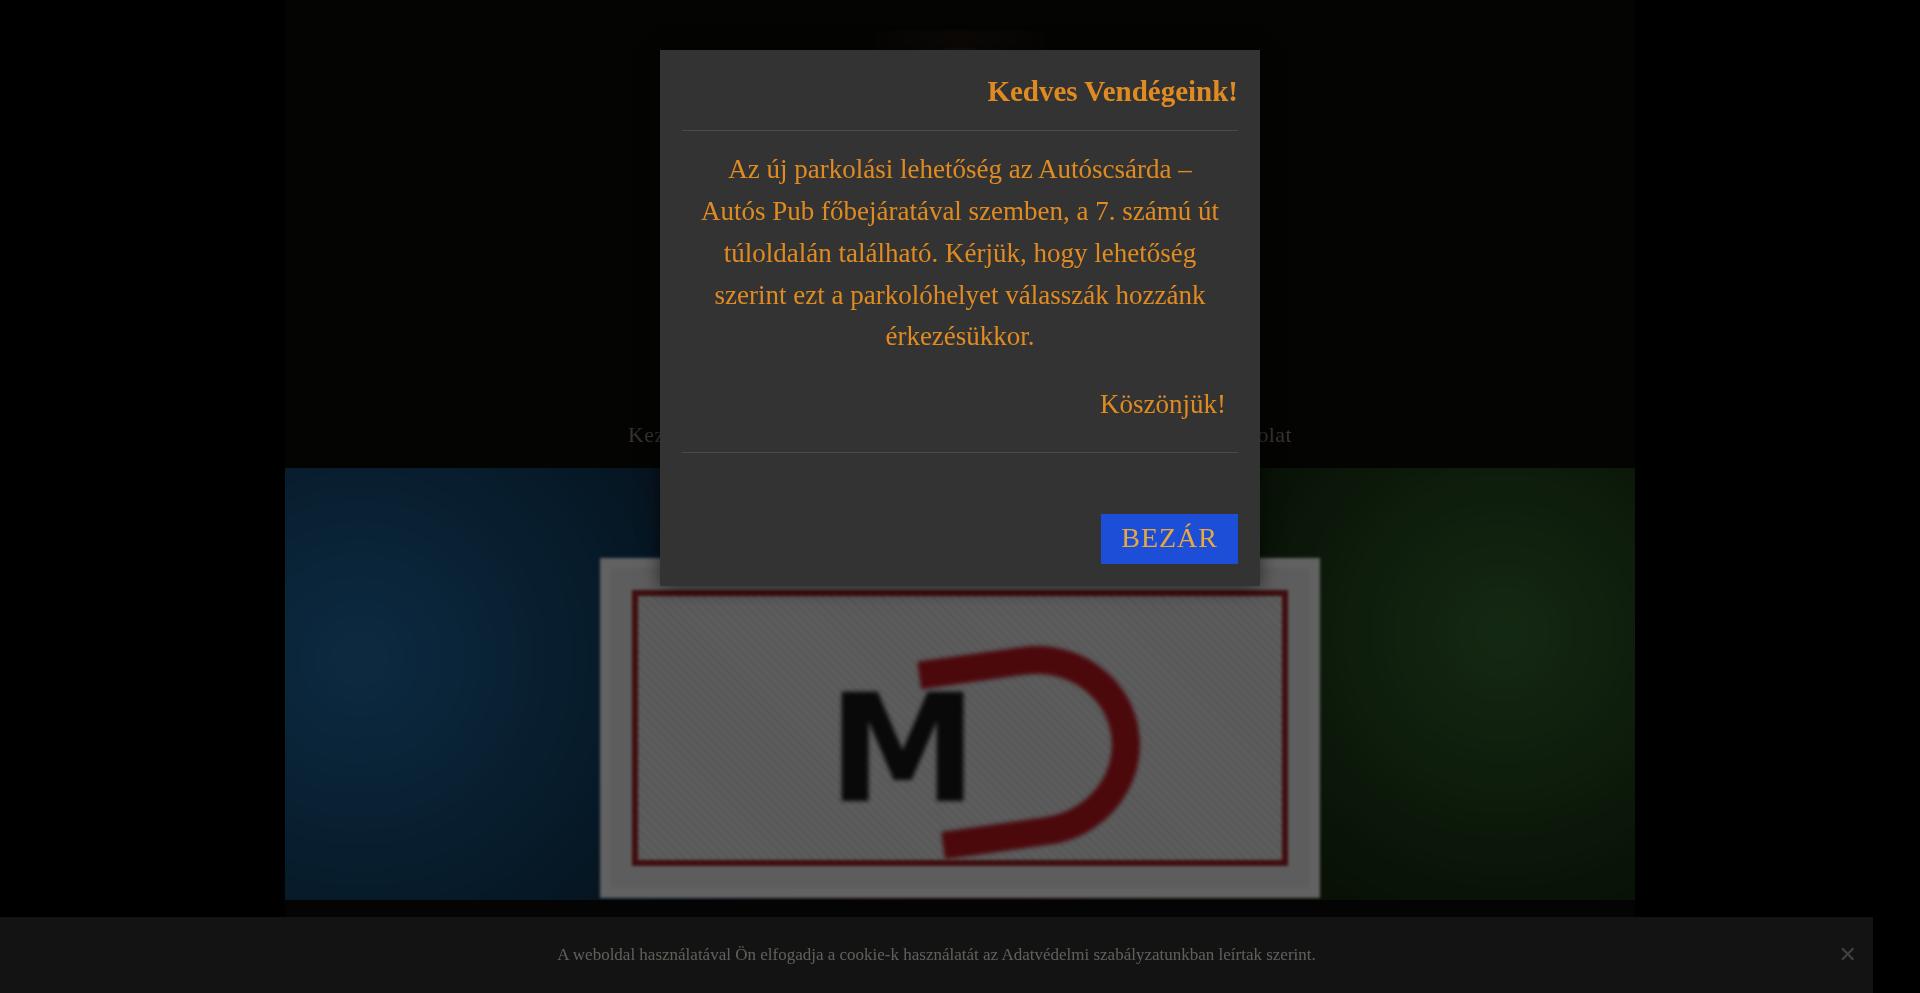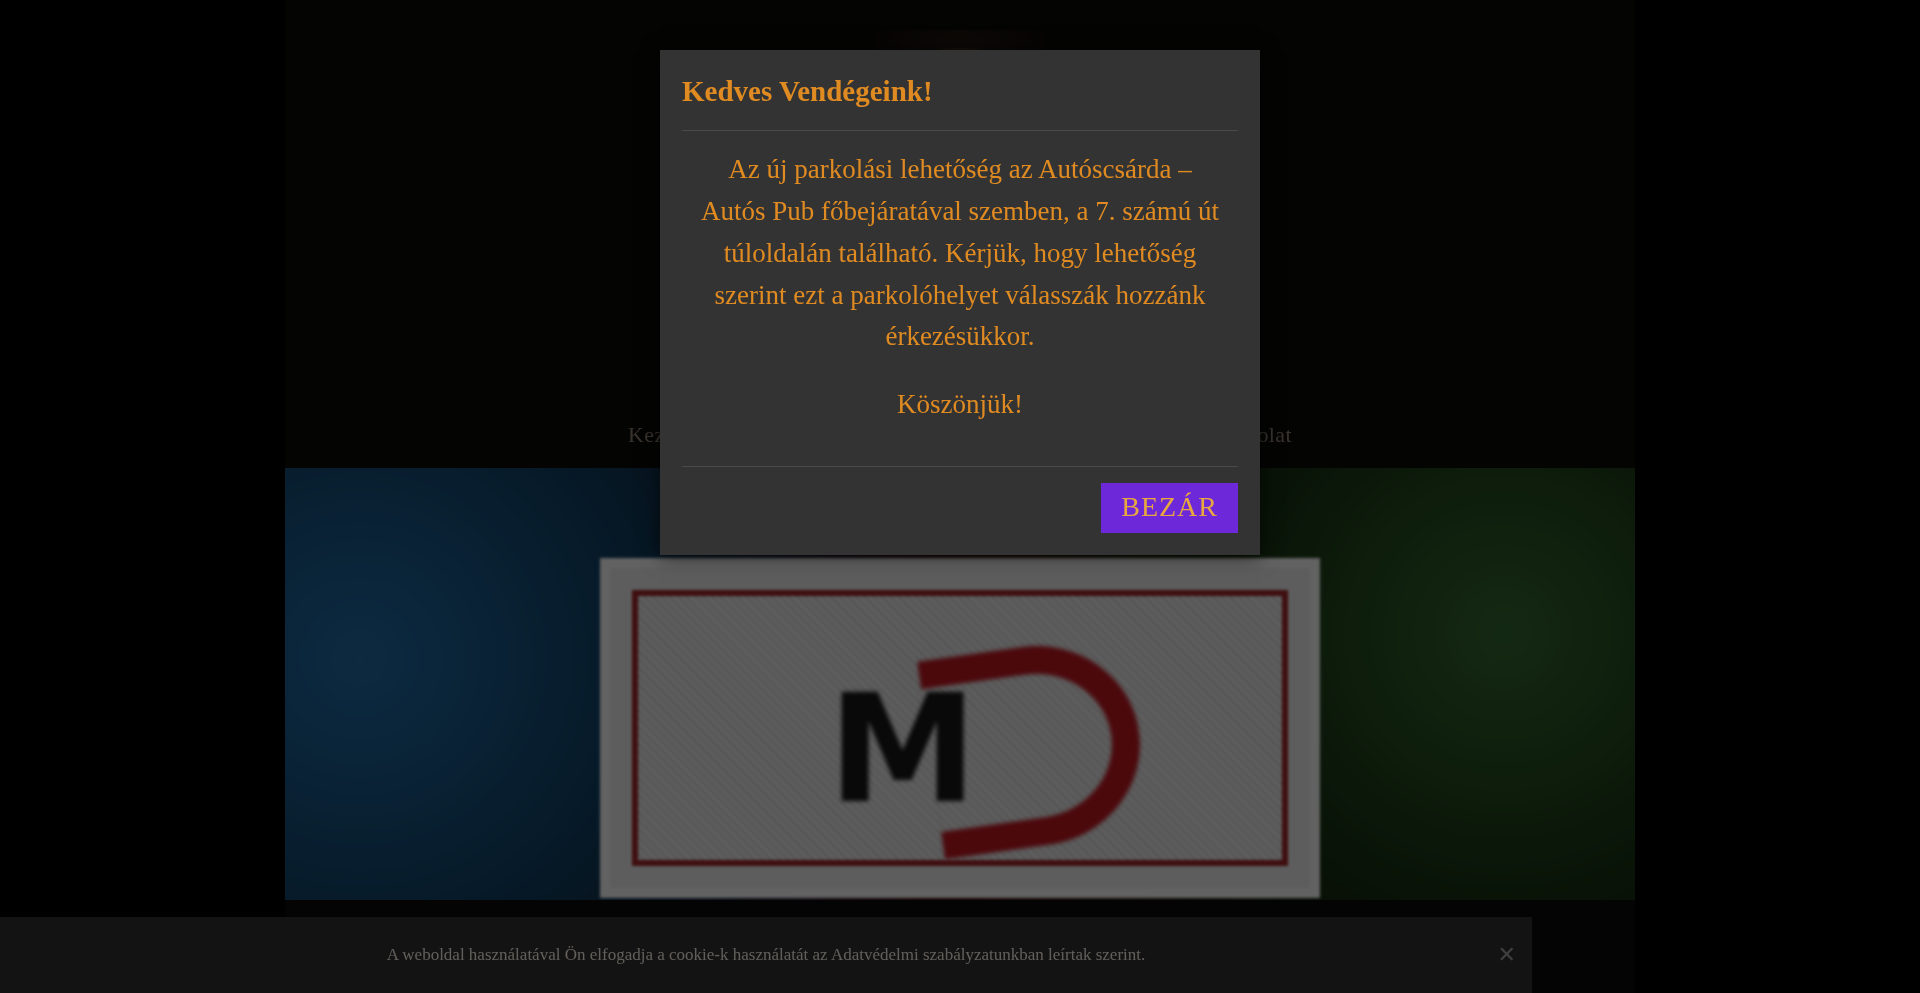--- a/index.html
+++ b/index.html
@@ -158,21 +158,21 @@
     border-radius: 0 100% 100% 0 / 0 100% 100% 0;
     border-left: none;
     transform: rotate(-8deg);
   }
 
   
   .cookie-bar {
     position: absolute;
     left: 0;
     bottom: 0;
-    width: 1532px;
+    width: 1873px;
     height: 76px;
     background: #2c2c2c;
     display: flex;
     align-items: center;
     justify-content: center;
     z-index: 40;
   }
   .cookie-text {
     color: #d9d2c8;
     font-size: 17px;
@@ -205,52 +205,53 @@
     top: 50px;
     width: 600px;
     background: #333333;
     box-shadow: 0 2px 18px rgba(0,0,0,.6);
     padding: 0 28px 22px 28px;
     z-index: 60;
   }
   .modal-title {
     color: #e08b22;
     font-size: 29px;
-    text-align: left;
+    text-align: right;
     padding: 25px 0 22px 0;
     border-bottom: 1px solid #4a4a4a;
     margin: 0 -6px;
   }
   .modal-body {
     padding: 18px 6px 8px 6px;
   }
   .modal-body p {
     color: #e08b22;
     font-size: 27px;
     line-height: 1.55;
     text-align: center;
     margin: 0 0 26px 0;
   }
-  .modal-body p:last-child { margin-bottom: 24px; }
+  .modal-body p:last-child { margin-bottom: 10px; text-align: right; }
   .modal-footer {
     border-top: 1px solid #4a4a4a;
     margin: 8px -6px 0 -6px;
     padding-top: 16px;
     display: flex;
     justify-content: flex-end;
   }
   .btn-close {
-    background: #6d28d9;
+    background: #1d4ed8;
     border: none;
     color: #e8a73f;
     font-family: "Liberation Serif", serif;
     font-size: 28px;
     letter-spacing: 1px;
     padding: 8px 20px 10px 20px;
     cursor: pointer;
+    margin-top: 45px;
   }
 </style>
 </head>
 <body>
 
 <div id="page">
 
   <div class="site-column">
 
     <div class="site-header">

